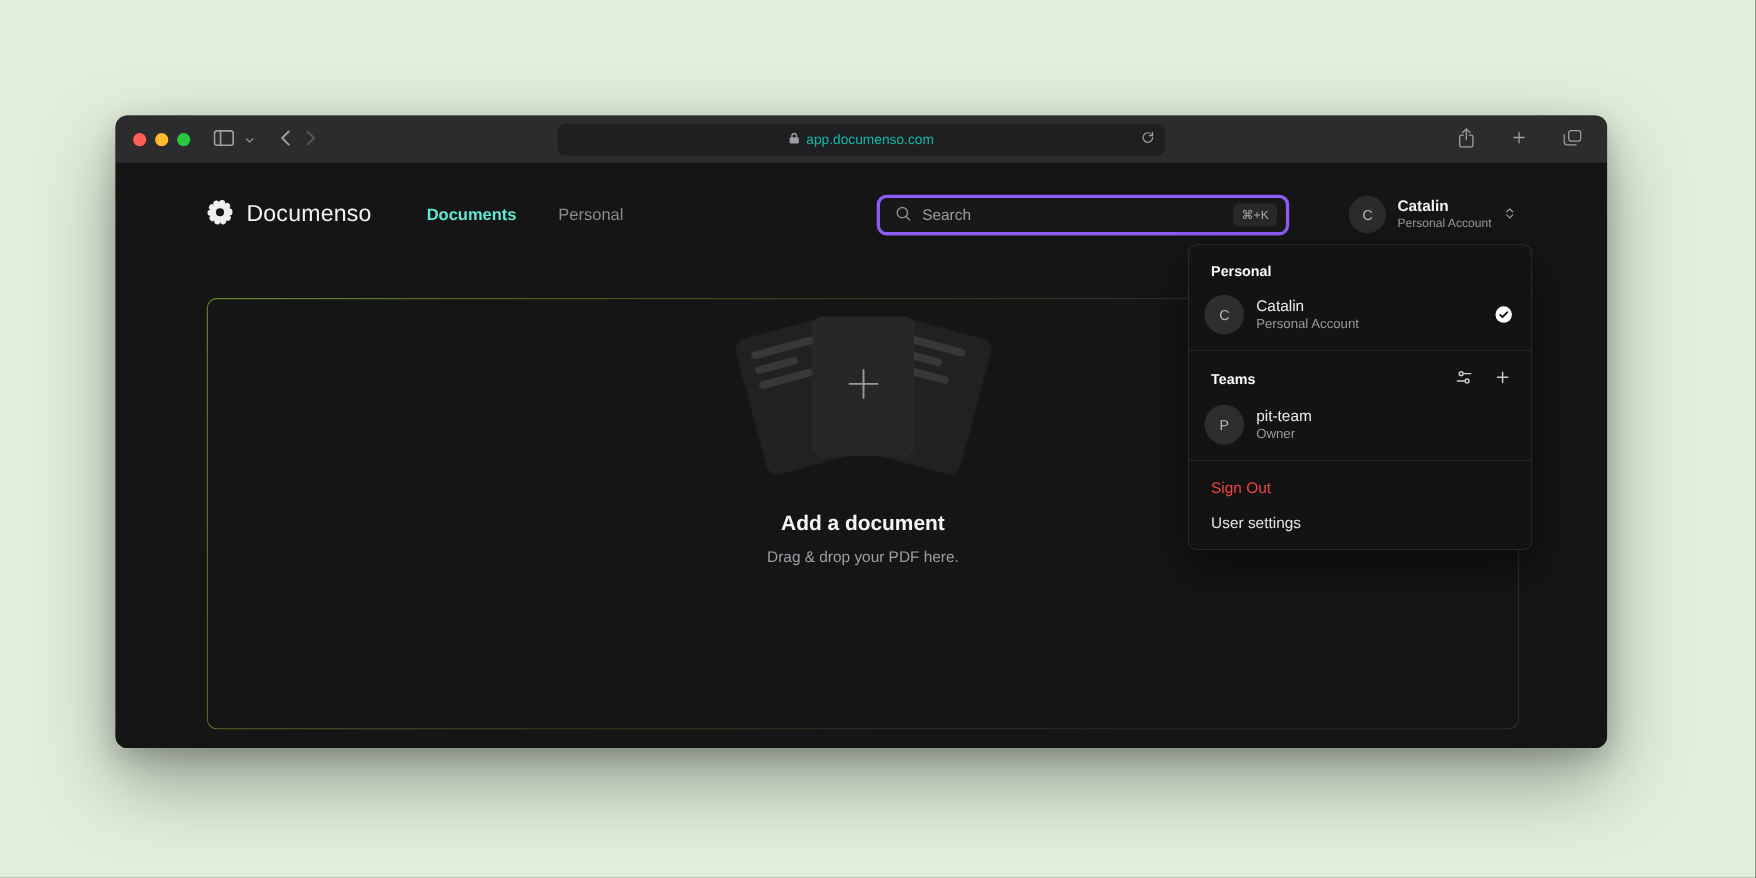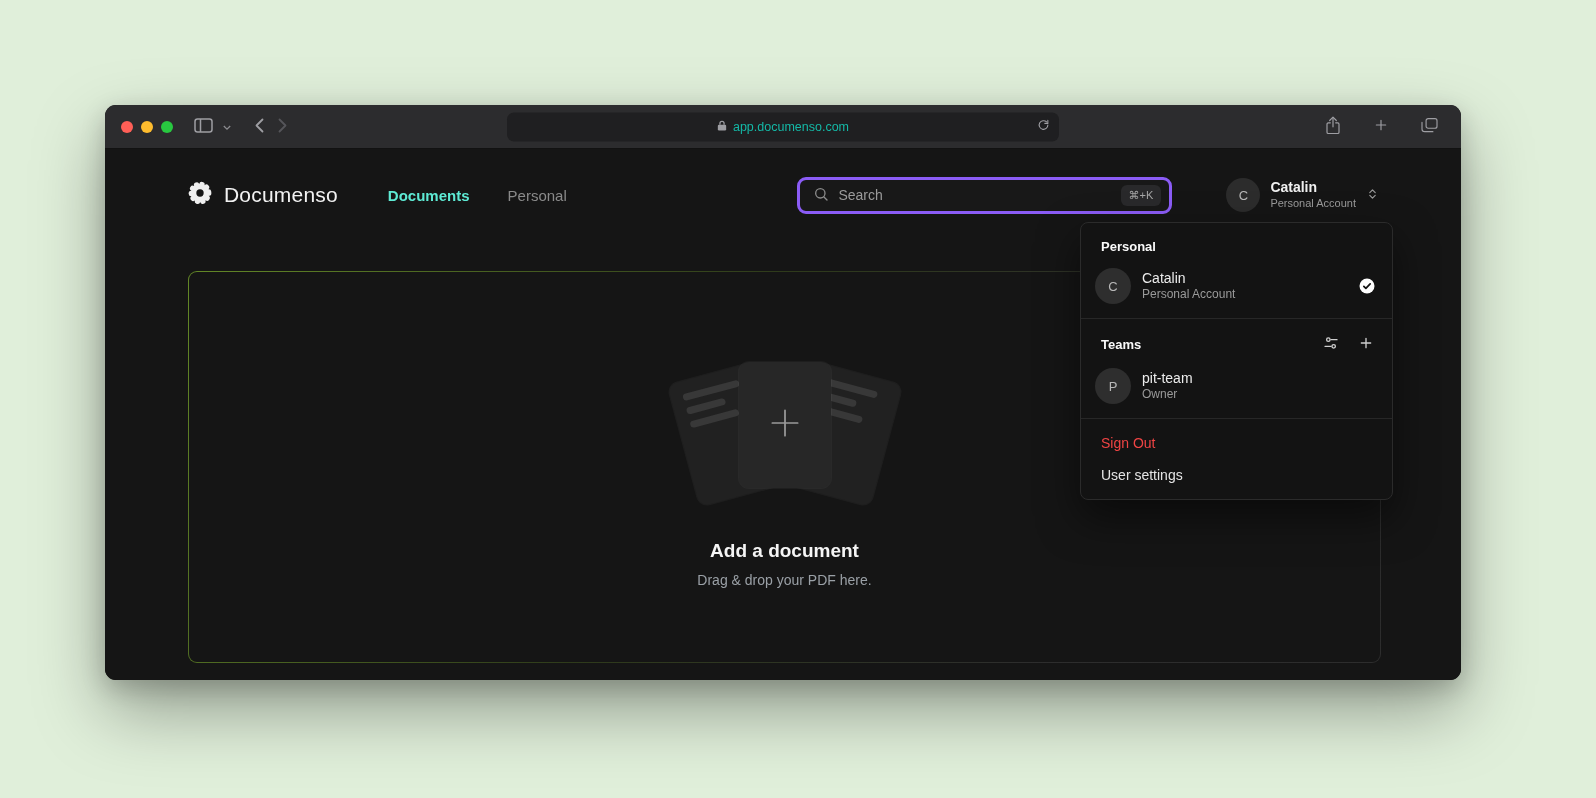--- a/index.html
+++ b/index.html
@@ -54,21 +54,21 @@
   .acct-text{display:flex;flex-direction:column;align-items:flex-start;line-height:1.25;}
   .acct-name{font-size:14px;font-weight:700;color:#f0f0f0;}
   .acct-type{font-size:11px;color:#9a9a9a;}
   
   .dropzone-outer{
     margin:30px 80px 0 83px;height:392px;border-radius:9px;padding:1px;box-sizing:border-box;
     background:linear-gradient(118deg, rgba(163,230,53,.55), rgba(163,230,53,.18) 42%, rgba(255,255,255,.10) 75%);
   }
   .dropzone{
     height:100%;border-radius:8px;background:#151515;box-sizing:border-box;
-    display:flex;flex-direction:column;align-items:center;justify-content:center;cursor:pointer;
+    display:flex;flex-direction:column;align-items:center;cursor:pointer;
   }
   .cards{position:relative;width:260px;height:158px;margin-bottom:36px;}
   .card{position:absolute;left:50%;top:50%;width:92px;height:126px;border-radius:10px;background:#212121;
     box-shadow:0 0 0 1px rgba(255,255,255,.04);padding:13px 12px;box-sizing:border-box;}
   .card .line{height:7px;border-radius:4px;background:#383838;margin-bottom:7px;}
   .card.left{transform:translate(-50%,-50%) translate(-57px,9px) rotate(-15deg);}
   .card.right{transform:translate(-50%,-50%) translate(57px,9px) rotate(15deg);}
   .card.center{transform:translate(-50%,-50%);background:#272727;z-index:2;
     display:flex;align-items:center;justify-content:center;padding:0;}
   .dz-title{font-size:19px;font-weight:700;color:#f5f5f5;margin:0 0 10px;}

